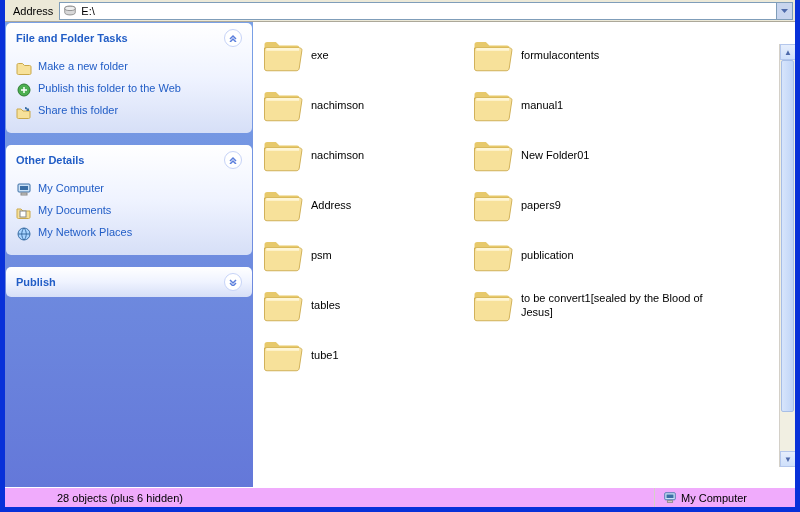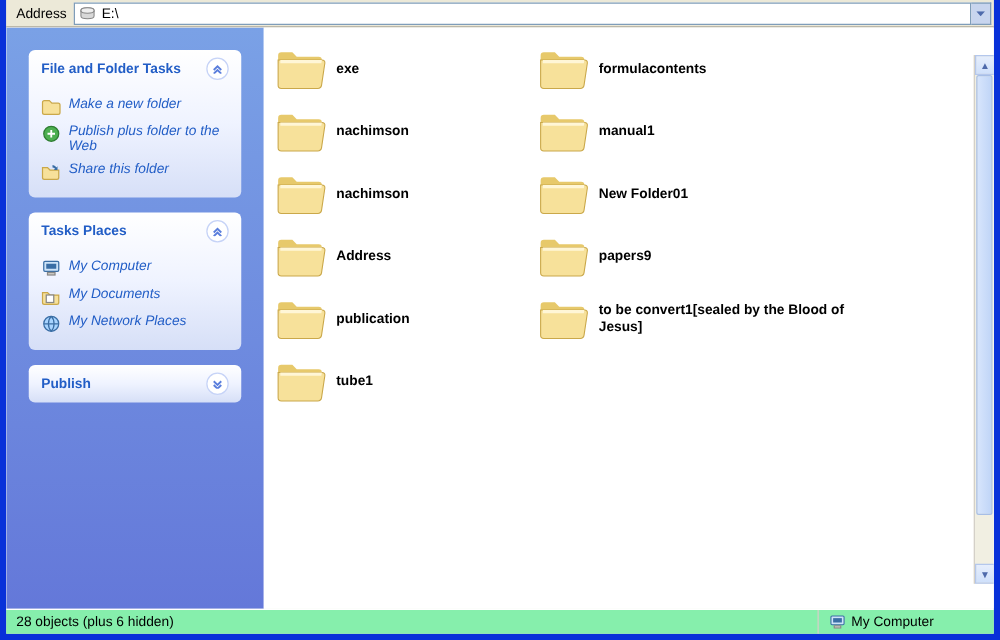--- a/index.html
+++ b/index.html
@@ -4,40 +4,40 @@
 <style>
 * { margin: 0; padding: 0; box-sizing: border-box; font-family: Tahoma, sans-serif; font-size: 11px; }
 body { background: #0831d9; overflow: hidden; }
 .window { position: absolute; left: 5px; top: 0; right: 5px; bottom: 5px; background: #ece9d8; display: flex; flex-direction: column; }
 .address-bar { display: flex; align-items: center; height: 22px; background: #ece9d8; border-bottom: 1px solid #aca899; padding: 0 2px; }
 .address-label { padding: 0 6px; color: #000; }
 .address-input { flex: 1; height: 18px; border: 1px solid #7f9db9; background: #fff; display: flex; align-items: center; padding: 0 3px; }
 .drive-icon { width: 14px; height: 14px; margin-right: 4px; }
 .dropdown-btn { width: 16px; height: 18px; background: #c8d5ee; border: 1px solid #7f9db9; border-left: none; display: flex; align-items: center; justify-content: center; cursor: pointer; }
 .body-area { flex: 1; display: flex; background: #fff; overflow: hidden; position: relative; }
-.sidebar { width: 206px; background: linear-gradient(to bottom, #7aa1e6 0%, #6478d9 100%); padding: 18px; overflow: hidden; }
+.sidebar { width: 248px; background: linear-gradient(to bottom, #7aa1e6 0%, #6478d9 100%); padding: 1px; overflow: hidden; }
 .panel { background: linear-gradient(to bottom, #fff 0%, #eff3ff 50%, #d6dff7 100%); border-radius: 5px; margin-bottom: 12px; overflow: hidden; }
 .panel-header { display: flex; align-items: center; justify-content: space-between; padding: 6px 10px; cursor: pointer; }
 .panel-title { font-weight: bold; color: #215dc6; }
 .panel-chevron { width: 18px; height: 18px; border-radius: 50%; background: #fff; border: 1px solid #c6d3f7; display: flex; align-items: center; justify-content: center; color: #5a7edc; font-size: 9px; }
-.panel-body { padding: 4px 10px 10px 10px; font-style: italic; }
+.panel-body { padding: 4px 10px 10px 10px; }
 .task-item { display: flex; align-items: flex-start; padding: 3px 0; color: #215dc6; cursor: pointer; }
 .task-icon { width: 16px; height: 16px; margin-right: 6px; flex-shrink: 0; }
 .main { flex: 1; background: #fff; overflow-y: auto; padding: 8px 4px; position: relative; }
 .items-grid { display: grid; grid-template-columns: 210px 270px; column-gap: 0; row-gap: 0; }
 .item { display: flex; align-items: center; padding: 3px 4px; cursor: pointer; min-height: 50px; }
 .item-icon { width: 42px; height: 42px; margin-right: 8px; flex-shrink: 0; }
-.item-label { color: #000; line-height: 1.3; font-weight: bold; }
+.item-label { color: #000; line-height: 1.3; }
 .item-sub { color: #6d6d6d; font-size: 10px; }
 .vscroll { position: absolute; right: 0; top: 22px; bottom: 20px; width: 16px; background: #f1efe2; border-left: 1px solid #d4d0c8; }
 .vscroll-btn { width: 16px; height: 16px; background: linear-gradient(to bottom, #e6eefc, #cfe0fb); border: 1px solid #b4c7ec; display: flex; align-items: center; justify-content: center; color: #4e6aab; font-size: 8px; cursor: pointer; }
 .vscroll-track { position: absolute; top: 16px; bottom: 16px; left: 0; right: 0; }
 .vscroll-thumb { position: absolute; left: 1px; right: 1px; top: 0; height: 90%; background: linear-gradient(to right, #d7e5fc, #c0d5f7); border: 1px solid #a7bee6; border-radius: 2px; cursor: pointer; }
 .vscroll-bot { position: absolute; bottom: 0; }
-.status-bar { height: 20px; background: #86efac; border-top: 1px solid #fff; display: flex; align-items: center; font-size: 11px; color: #000; }
+.status-bar { height: 20px; background: #f0abfc; border-top: 1px solid #fff; display: flex; align-items: center; font-size: 11px; color: #000; padding-left: 44px; }
 .status-cell { padding: 0 8px; border-right: 1px solid #d4d0c8; height: 100%; display: flex; align-items: center; }
 .status-cell.flex { flex: 1; }
 .status-cell.right { border-right: none; }
 .mycomp-icon { width: 14px; height: 14px; margin-right: 4px; }
 </style>
 </head>
 <body>
 
 <div class="window">
 
@@ -75,34 +75,34 @@
               <span class="task-icon"><svg viewBox="0 0 16 16" width="16" height="16">
                   <path d="M1 5c0-1 .5-1.5 1.5-1.5h4l2 2h5c1 0 1.5.5 1.5 1.5v6c0 1-.5 1.5-1.5 1.5h-11C1.5 14.5 1 14 1 13z" fill="#f7e19a" stroke="#caa84a"></path>
                 </svg></span>
               <span>Make a new folder</span>
             </div>
             <div class="task-item">
               <span class="task-icon"><svg viewBox="0 0 16 16" width="16" height="16">
                   <circle cx="8" cy="8" r="6" fill="#4caf50" stroke="#2e7d32"></circle>
                   <path d="M5 8h6M8 5v6" stroke="#fff" stroke-width="1.5"></path>
                 </svg></span>
-              <span>Publish plus folder to the Web</span>
+              <span>Publish this folder to the Web</span>
             </div>
             <div class="task-item">
               <span class="task-icon"><svg viewBox="0 0 16 16" width="16" height="16">
                   <path d="M1 5h4l2 2h7v6c0 1-.5 1.5-1.5 1.5h-10C1.5 14.5 1 14 1 13z" fill="#f7e19a" stroke="#caa84a"></path>
                   <path d="M9 3c2 0 3 2 3 2l1-1v3h-3l1-1s-.5-1-2-1z" fill="#3a6ea5"></path>
                 </svg></span>
               <span>Share this folder</span>
             </div>
           </div>
         </div>
         <div class="panel">
           <div class="panel-header">
-            <span class="panel-title">Tasks Places</span>
+            <span class="panel-title">Other Details</span>
             <span class="panel-chevron">
               <svg width="8" height="8">
                 <path d="M1 5 L4 2 L7 5" stroke="#5a7edc" fill="none" stroke-width="1.5"></path>
                 <path d="M1 8 L4 5 L7 8" stroke="#5a7edc" fill="none" stroke-width="1.5"></path>
               </svg>
             </span>
           </div>
           <div class="panel-body">
             <div class="task-item">
               <span class="task-icon"><svg viewBox="0 0 16 16" width="16" height="16">
@@ -222,21 +222,41 @@
               <div class="item-label">papers9</div>
             </div>
           </div>
           <div class="item">
             <span class="item-icon"><svg viewBox="0 0 48 48" width="42" height="42">
                 <path d="M4 12c0-2 1-3 3-3h10l4 4h20c2 0 3 1 3 3v3H4z" fill="#e7c96b"></path>
                 <path d="M6 16h38c2 0 3 1 2.7 3l-3 20c-.3 2-1.5 3-3.5 3H7c-2 0-3-1-3-3V16z" fill="#f7e19a" stroke="#caa84a"></path>
                 <path d="M6 16h38l-.5 3H6z" fill="#fff6d6"></path>
               </svg></span>
             <div>
+              <div class="item-label">psm</div>
+            </div>
+          </div>
+          <div class="item">
+            <span class="item-icon"><svg viewBox="0 0 48 48" width="42" height="42">
+                <path d="M4 12c0-2 1-3 3-3h10l4 4h20c2 0 3 1 3 3v3H4z" fill="#e7c96b"></path>
+                <path d="M6 16h38c2 0 3 1 2.7 3l-3 20c-.3 2-1.5 3-3.5 3H7c-2 0-3-1-3-3V16z" fill="#f7e19a" stroke="#caa84a"></path>
+                <path d="M6 16h38l-.5 3H6z" fill="#fff6d6"></path>
+              </svg></span>
+            <div>
               <div class="item-label">publication</div>
+            </div>
+          </div>
+          <div class="item">
+            <span class="item-icon"><svg viewBox="0 0 48 48" width="42" height="42">
+                <path d="M4 12c0-2 1-3 3-3h10l4 4h20c2 0 3 1 3 3v3H4z" fill="#e7c96b"></path>
+                <path d="M6 16h38c2 0 3 1 2.7 3l-3 20c-.3 2-1.5 3-3.5 3H7c-2 0-3-1-3-3V16z" fill="#f7e19a" stroke="#caa84a"></path>
+                <path d="M6 16h38l-.5 3H6z" fill="#fff6d6"></path>
+              </svg></span>
+            <div>
+              <div class="item-label">tables</div>
             </div>
           </div>
           <div class="item">
             <span class="item-icon"><svg viewBox="0 0 48 48" width="42" height="42">
                 <path d="M4 12c0-2 1-3 3-3h10l4 4h20c2 0 3 1 3 3v3H4z" fill="#e7c96b"></path>
                 <path d="M6 16h38c2 0 3 1 2.7 3l-3 20c-.3 2-1.5 3-3.5 3H7c-2 0-3-1-3-3V16z" fill="#f7e19a" stroke="#caa84a"></path>
                 <path d="M6 16h38l-.5 3H6z" fill="#fff6d6"></path>
               </svg></span>
             <div>
               <div class="item-label">to be convert1[sealed by the Blood of Jesus]</div>

